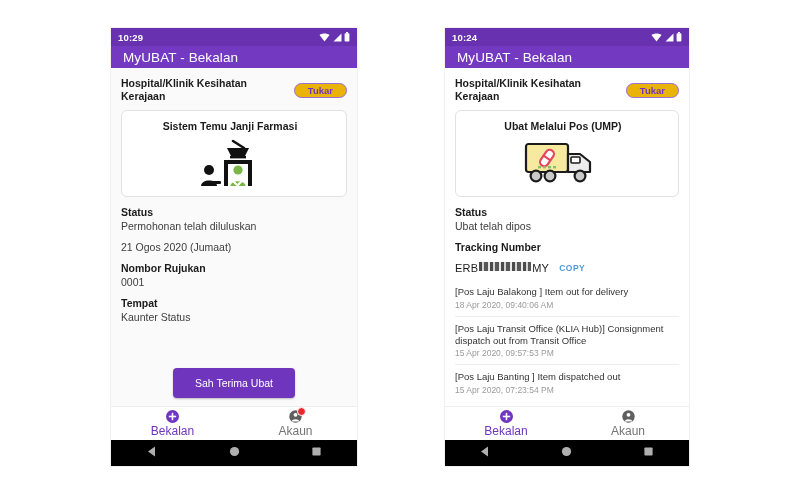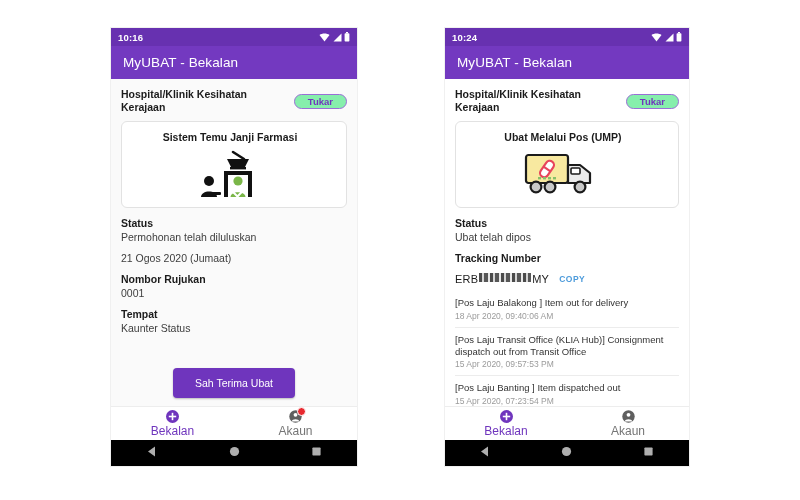--- a/index.html
+++ b/index.html
@@ -47,21 +47,21 @@
   }
   .statusbar .clock {
     font-size: 9.5px;
     font-weight: bold;
     letter-spacing: 0.2px;
   }
   .sys-icons { display: flex; align-items: center; gap: 2.5px; }
 
   
   .appbar {
-    height: 33px;
+    height: 22px;
     background: #7339c0;
     color: #ffffff;
     display: flex;
     align-items: center;
     padding: 0 12px;
     flex: 0 0 auto;
   }
   .appbar .title {
     font-size: 13.5px;
     font-weight: normal;
@@ -92,21 +92,21 @@
     line-height: 1.25;
     max-width: 160px;
   }
   .tukar-btn {
     border: 1px solid #9a6fd6;
     border-radius: 14px;
     color: #6f35bd;
     font-size: 9.5px;
     font-weight: bold;
     padding: 1px 13px;
-    background: #86efac;
+    background: #eab308;
     white-space: nowrap;
     cursor: pointer;
   }
 
   
   .hero-card {
     border: 1px solid #e2e2e2;
     border-radius: 6px;
     background: #ffffff;
     padding: 9px 8px 8px 0;
@@ -248,21 +248,21 @@
   .sysnav .k { opacity: 0.82; }
 </style>
 </head>
 <body>
 
 <div class="stage">
 
   <div class="phone left">
 
     <div class="statusbar">
-      <span class="clock">10:16</span>
+      <span class="clock">10:29</span>
       <span class="sys-icons">
         <span>
           <svg width="11" height="9" viewBox="0 0 11 9">
               <path d="M0.5 2 C3 0, 8 0, 10.5 2 L5.5 8.5 Z" fill="#ffffff"></path>
             </svg>
         </span>
         <span>
           <svg width="9" height="9" viewBox="0 0 9 9">
               <path d="M8.5 0.5 L8.5 8.5 L0.5 8.5 Z" fill="#ffffff"></path>
             </svg>

